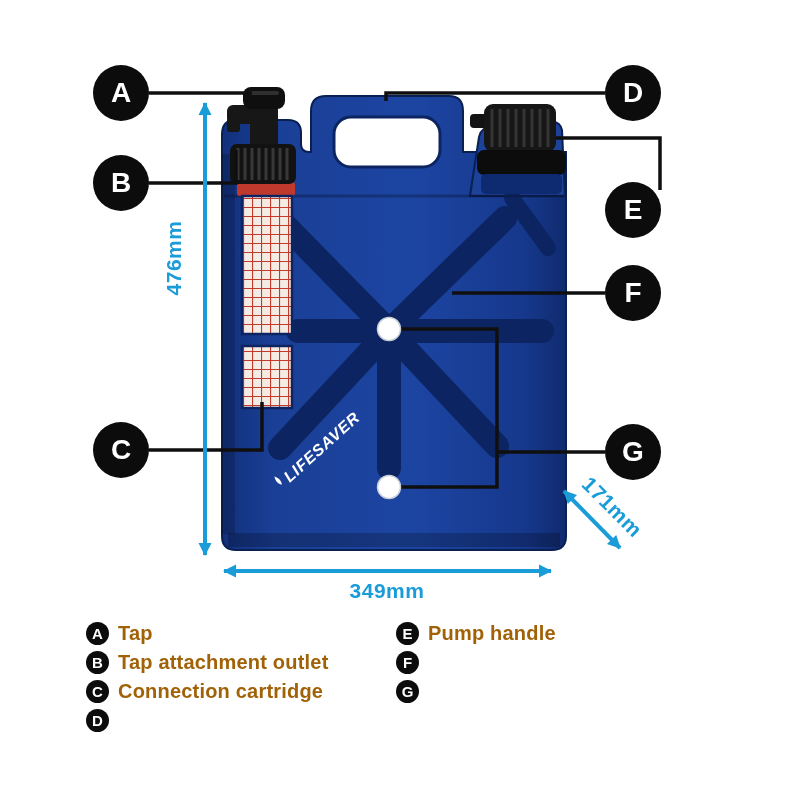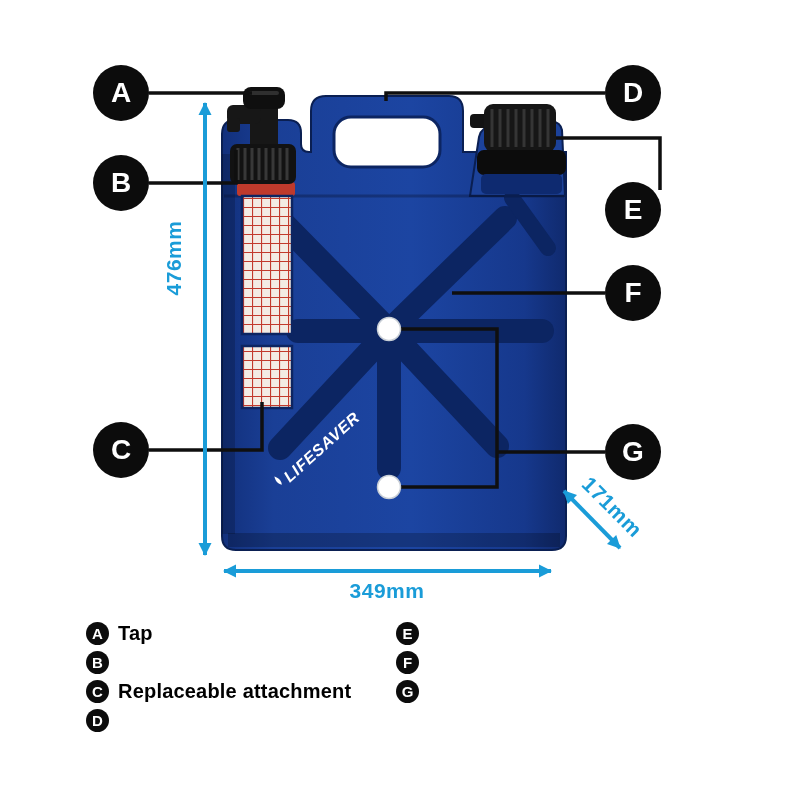--- a/index.html
+++ b/index.html
@@ -32,21 +32,21 @@
   .legend-item { display: flex; align-items: center; height: 23px; }
   .legend-badge {
     width: 23px; height: 23px; flex: 0 0 23px;
     border-radius: 50%;
     background: #0c0c0c; color: #ffffff;
     font-size: 15px; font-weight: 700;
     display: inline-flex; align-items: center; justify-content: center;
   }
   .legend-label {
     margin-left: 9px;
-    font-size: 20px; font-weight: 700; color: #000000;
+    font-size: 20px; font-weight: 700; color: #a16207;
     letter-spacing: 0.2px;
     white-space: nowrap;
   }
   svg text.dim {
     font-family: "Liberation Sans", sans-serif;
     font-weight: 700; font-size: 21px;
     fill: #1a9cd8; letter-spacing: 0.5px;
   }
   svg text.logo {
     font-family: "Liberation Sans", sans-serif;
@@ -178,32 +178,34 @@
     </div>
 
   <div class="legend">
     <div class="legend-col first">
       <div class="legend-item">
         <span class="legend-badge">A</span>
         <span class="legend-label">Tap</span>
       </div>
       <div class="legend-item">
         <span class="legend-badge">B</span>
+        <span class="legend-label">Tap attachment outlet</span>
       </div>
       <div class="legend-item">
         <span class="legend-badge">C</span>
-        <span class="legend-label">Replaceable attachment</span>
+        <span class="legend-label">Connection cartridge</span>
       </div>
       <div class="legend-item">
         <span class="legend-badge">D</span>
       </div>
     </div>
     <div class="legend-col">
       <div class="legend-item">
         <span class="legend-badge">E</span>
+        <span class="legend-label">Pump handle</span>
       </div>
       <div class="legend-item">
         <span class="legend-badge">F</span>
       </div>
       <div class="legend-item">
         <span class="legend-badge">G</span>
       </div>
     </div>
   </div>
 

